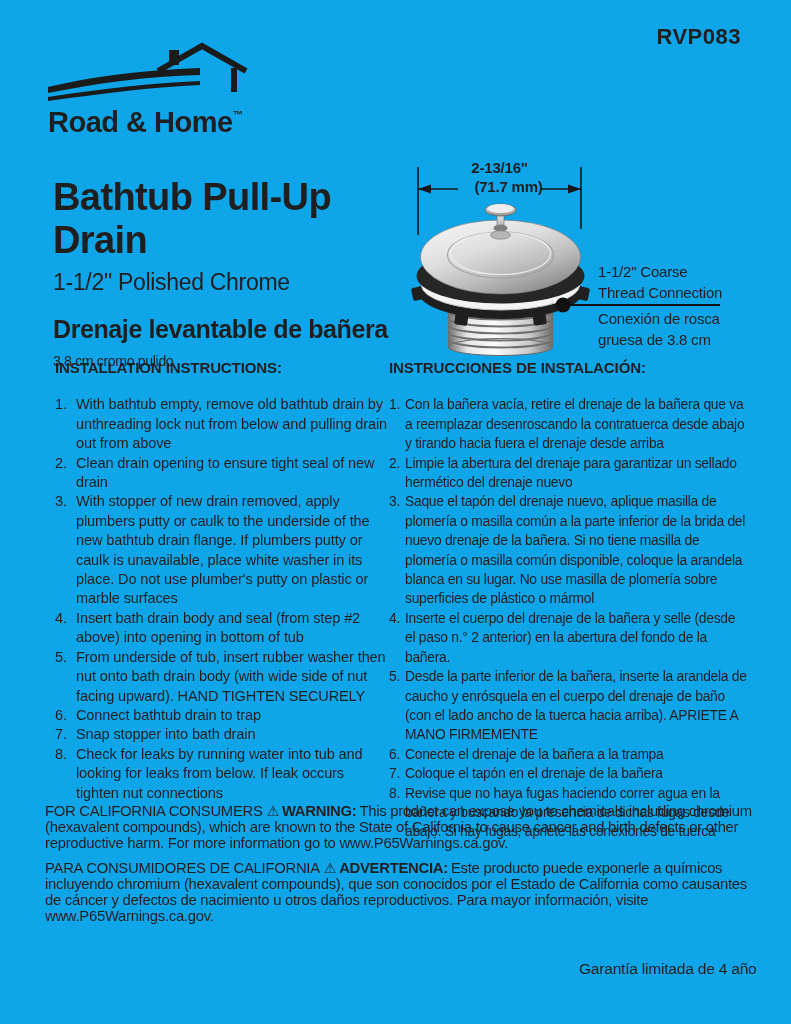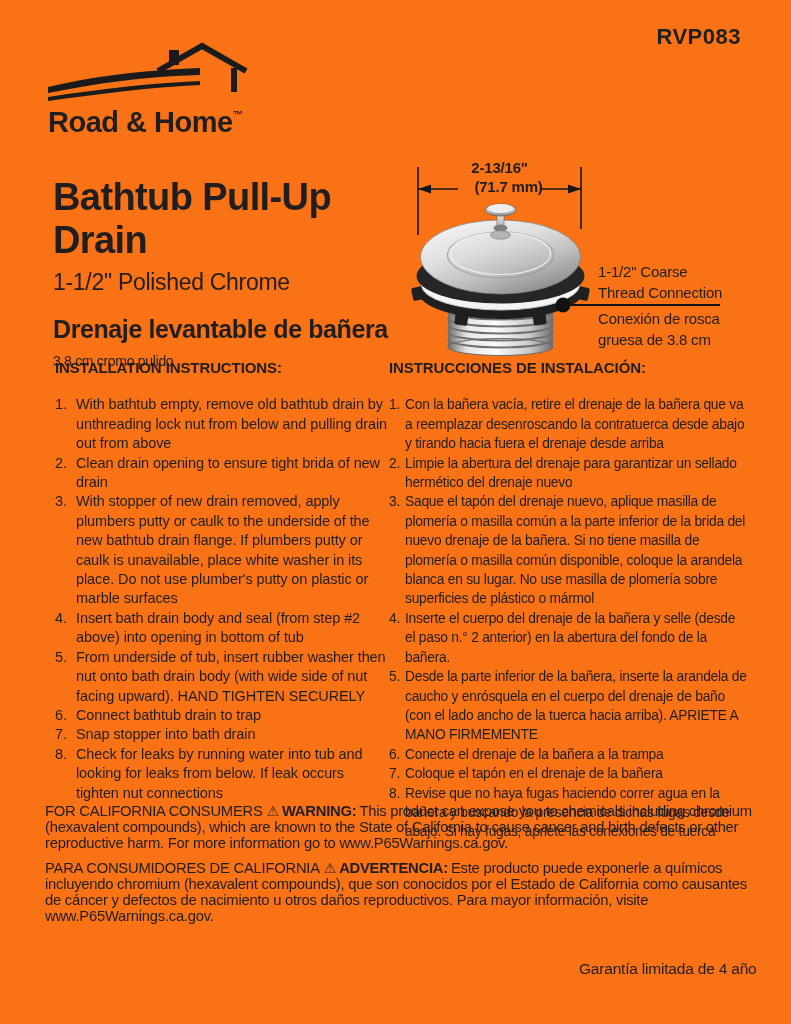--- a/index.html
+++ b/index.html
@@ -1,19 +1,19 @@
 <!DOCTYPE html>
 <html><head>
 <meta charset="utf-8">
 <style>
   html,body{margin:0;padding:0;background:#e9e9e9;}
   .page{
     position:relative;
     width:791px;height:1024px;
-    background:#f97316;
+    background:#0ea5e9;
     font-family:"Liberation Sans","DejaVu Sans",sans-serif;
     color:#211e1f;
     overflow:hidden;
     margin:0 auto;
     text-decoration:underline;
   }
   
   .product-code{
     position:absolute;top:24px;right:50px;
     font-size:22px;font-weight:bold;letter-spacing:.5px;
@@ -163,21 +163,21 @@
   </div>
 
   <div class="col col-en">
     <div class="col-heading">INSTALLATION INSTRUCTIONS:</div>
     <div class="li">
         <span class="num">1.</span>
         <span class="txt">With bathtub empty, remove old bathtub drain by unthreading lock nut from below and pulling drain out from above</span>
       </div>
     <div class="li">
         <span class="num">2.</span>
-        <span class="txt">Clean drain opening to ensure tight brida of new drain</span>
+        <span class="txt">Clean drain opening to ensure tight seal of new drain</span>
       </div>
     <div class="li">
         <span class="num">3.</span>
         <span class="txt">With stopper of new drain removed, apply plumbers putty or caulk to the underside of the new bathtub drain flange. If plumbers putty or caulk is unavailable, place white washer in its place. Do not use plumber's putty on plastic or marble surfaces</span>
       </div>
     <div class="li">
         <span class="num">4.</span>
         <span class="txt">Insert bath drain body and seal (from step #2 above) into opening in bottom of tub</span>
       </div>
     <div class="li">

